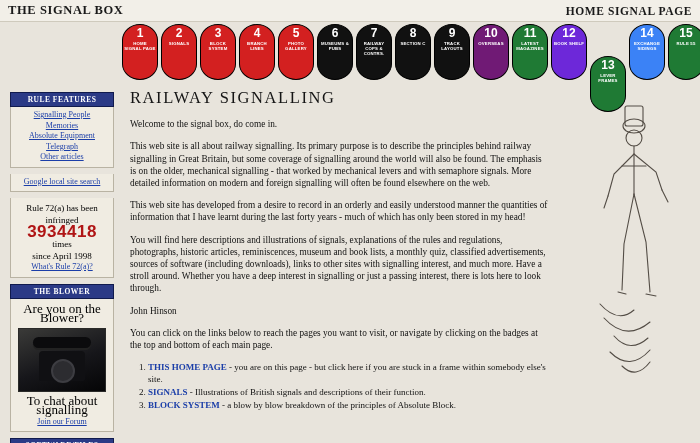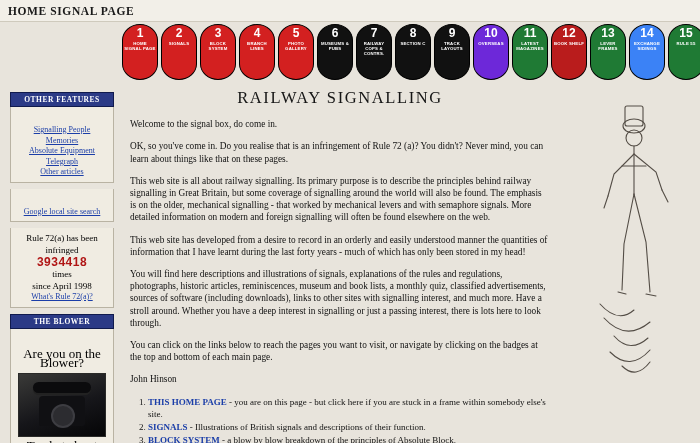--- a/index.html
+++ b/index.html
@@ -96,41 +96,41 @@
     text-align: center;
     letter-spacing: 0.5px;
     padding: 2px 0;
     border: 1px solid #101a4d;
   }
   .side-body {
     background: #f0ece2;
     border: 1px solid #b9b3a3;
     border-top: none;
     text-align: center;
-    padding: 18px 2px 4px 2px;
+    padding: 3px 2px 4px 2px;
   }
   .side-body a {
     display: block;
     color: #1b3ea8;
     font-size: 8px;
     line-height: 10.5px;
     text-decoration: underline;
     cursor: pointer;
   }
   .side-gap { height: 6px; }
   .rule72 {
     text-align: center;
     font-size: 9px;
     line-height: 12px;
     padding: 4px 0;
   }
   .rule72 .big {
     font-family: "Liberation Sans", sans-serif;
     font-weight: bold;
-    font-size: 12px;
+    font-size: 17px;
     color: #b01515;
     letter-spacing: 0.5px;
   }
   .blower-img {
     width: 86px;
     height: 62px;
     margin: 3px auto 2px auto;
     background: linear-gradient(160deg,#3a3a38 0%, #16161a 55%, #050506 100%);
     border: 1px solid #2a2a28;
     position: relative;
@@ -173,21 +173,21 @@
     width: 420px;
     font-size: 9.3px;
     line-height: 12.2px;
     color: #111;
   }
   .main h1 {
     font-family: "Liberation Serif", serif;
     font-size: 16.5px;
     font-weight: normal;
     letter-spacing: 1.6px;
-    text-align: center;
+    text-align: left;
     margin: 0 0 14px 0;
     color: #151515;
   }
   .main p {
     margin: 0 0 10px 0;
     text-align: left;
   }
   .main ol {
     margin: 4px 0 0 0;
     padding-left: 18px;
@@ -207,20 +207,21 @@
     top: 104px;
     width: 120px;
     height: 300px;
     opacity: 0.85;
   }
 </style>
 </head>
 <body>
 
 <div class="topbar">
+  <div class="left">THE SIGNAL BOX</div>
   <div class="right">HOME SIGNAL PAGE</div>
 </div>
 
 <div class="badgestrip" id="badgestrip">
     <div class="badge dark" style="background: rgb(211, 32, 32); border-color: rgb(0, 0, 0);">
       <div class="num">1</div>
       <div class="cap">HOME SIGNAL PAGE</div>
     </div>
     <div class="badge dark" style="background: rgb(211, 32, 32); border-color: rgb(0, 0, 0);">
       <div class="num">2</div>
@@ -247,49 +248,49 @@
       <div class="cap">RAILWAY COPS &amp; CONTRS.</div>
     </div>
     <div class="badge dark" style="background: rgb(17, 17, 17); border-color: rgb(0, 0, 0);">
       <div class="num">8</div>
       <div class="cap">SECTION C</div>
     </div>
     <div class="badge dark" style="background: rgb(17, 17, 17); border-color: rgb(0, 0, 0);">
       <div class="num">9</div>
       <div class="cap">TRACK LAYOUTS</div>
     </div>
-    <div class="badge dark" style="background: #6d28d9; border-color: rgb(0, 0, 0);">
+    <div class="badge dark" style="background: #701a75; border-color: rgb(0, 0, 0);">
       <div class="num">10</div>
       <div class="cap">OVERSEAS</div>
     </div>
     <div class="badge dark" style="background: rgb(31, 122, 52); border-color: rgb(0, 0, 0);">
       <div class="num">11</div>
       <div class="cap">LATEST MAGAZINES</div>
     </div>
-    <div class="badge dark" style="background: #b91c1c; border-color: rgb(0, 0, 0);">
+    <div class="badge dark" style="background: #6d28d9; border-color: rgb(0, 0, 0);">
       <div class="num">12</div>
       <div class="cap">BOOK SHELF</div>
     </div>
-    <div class="badge dark" style="background: rgb(31, 122, 52); border-color: rgb(0, 0, 0);">
+    <div class="badge dark" style="background: rgb(31, 122, 52); border-color: rgb(0, 0, 0); margin-top: 32px;">
       <div class="num">13</div>
       <div class="cap">LEVER FRAMES</div>
     </div>
     <div class="badge dark" style="background: #3b82f6; border-color: rgb(0, 0, 0);">
       <div class="num">14</div>
       <div class="cap">EXCHANGE SIDINGS</div>
     </div>
     <div class="badge dark" style="background: rgb(31, 122, 52); border-color: rgb(0, 0, 0);">
       <div class="num">15</div>
       <div class="cap">RULE 55</div>
     </div>
   </div>
 
 <div class="sidebar">
 
-  <div class="side-head">OTHER FEATURES</div>
+  <div class="side-head">RULE FEATURES</div>
   <div class="side-body">
     <a>Signalling People</a>
     <a>Memories</a>
     <a>Absolute Equipment</a>
     <a>Telegraph</a>
     <a>Other articles</a>
   </div>
 
   <div class="side-gap"></div>
 
@@ -324,26 +325,25 @@
 
   <div class="side-gap"></div>
 
   <div class="side-head">SOFTWARE/FILES</div>
 
 </div>
 
 <div class="main">
   <h1>RAILWAY SIGNALLING</h1>
   <p>Welcome to the signal box, do come in.</p>
-  <p>OK, so you've come in. Do you realise that is an infringement of Rule 72 (a)? You didn't? Never mind, you can learn about things like that on these pages.</p>
   <p>This web site is all about railway signalling. Its primary purpose is to describe the principles behind railway signalling in Great Britain, but some coverage of signalling around the world will also be found. The emphasis is on the older, mechanical signalling - that worked by mechanical levers and with semaphore signals. More detailed information on modern and foreign signalling will often be found elsewhere on the web.</p>
   <p>This web site has developed from a desire to record in an orderly and easily understood manner the quantities of information that I have learnt during the last forty years - much of which has only been stored in my head!</p>
   <p>You will find here descriptions and illustrations of signals, explanations of the rules and regulations, photographs, historic articles, reminiscences, museum and book lists, a monthly quiz, classified advertisements, sources of software (including downloads), links to other sites with signalling interest, and much more. Have a stroll around. Whether you have a deep interest in signalling or just a passing interest, there is lots here to look through.</p>
+  <p>John Hinson</p>
   <p>You can click on the links below to reach the pages you want to visit, or navigate by clicking on the badges at the top and bottom of each main page.</p>
-  <p>John Hinson</p>
   <ol id="link-list">
       <li><a>THIS HOME PAGE</a><span> - you are on this page - but click here if you are stuck in a frame within somebody else's site.</span></li>
       <li><a>SIGNALS</a><span> - Illustrations of British signals and descriptions of their function.</span></li>
       <li><a>BLOCK SYSTEM</a><span> - a blow by blow breakdown of the principles of Absolute Block.</span></li>
     </ol>
 </div>
 
 <svg class="illus" viewBox="0 0 120 300">
   <g stroke="#3a332c" stroke-width="1.1" fill="none" stroke-linecap="round">
     <ellipse cx="60" cy="22" rx="11" ry="7"></ellipse>

